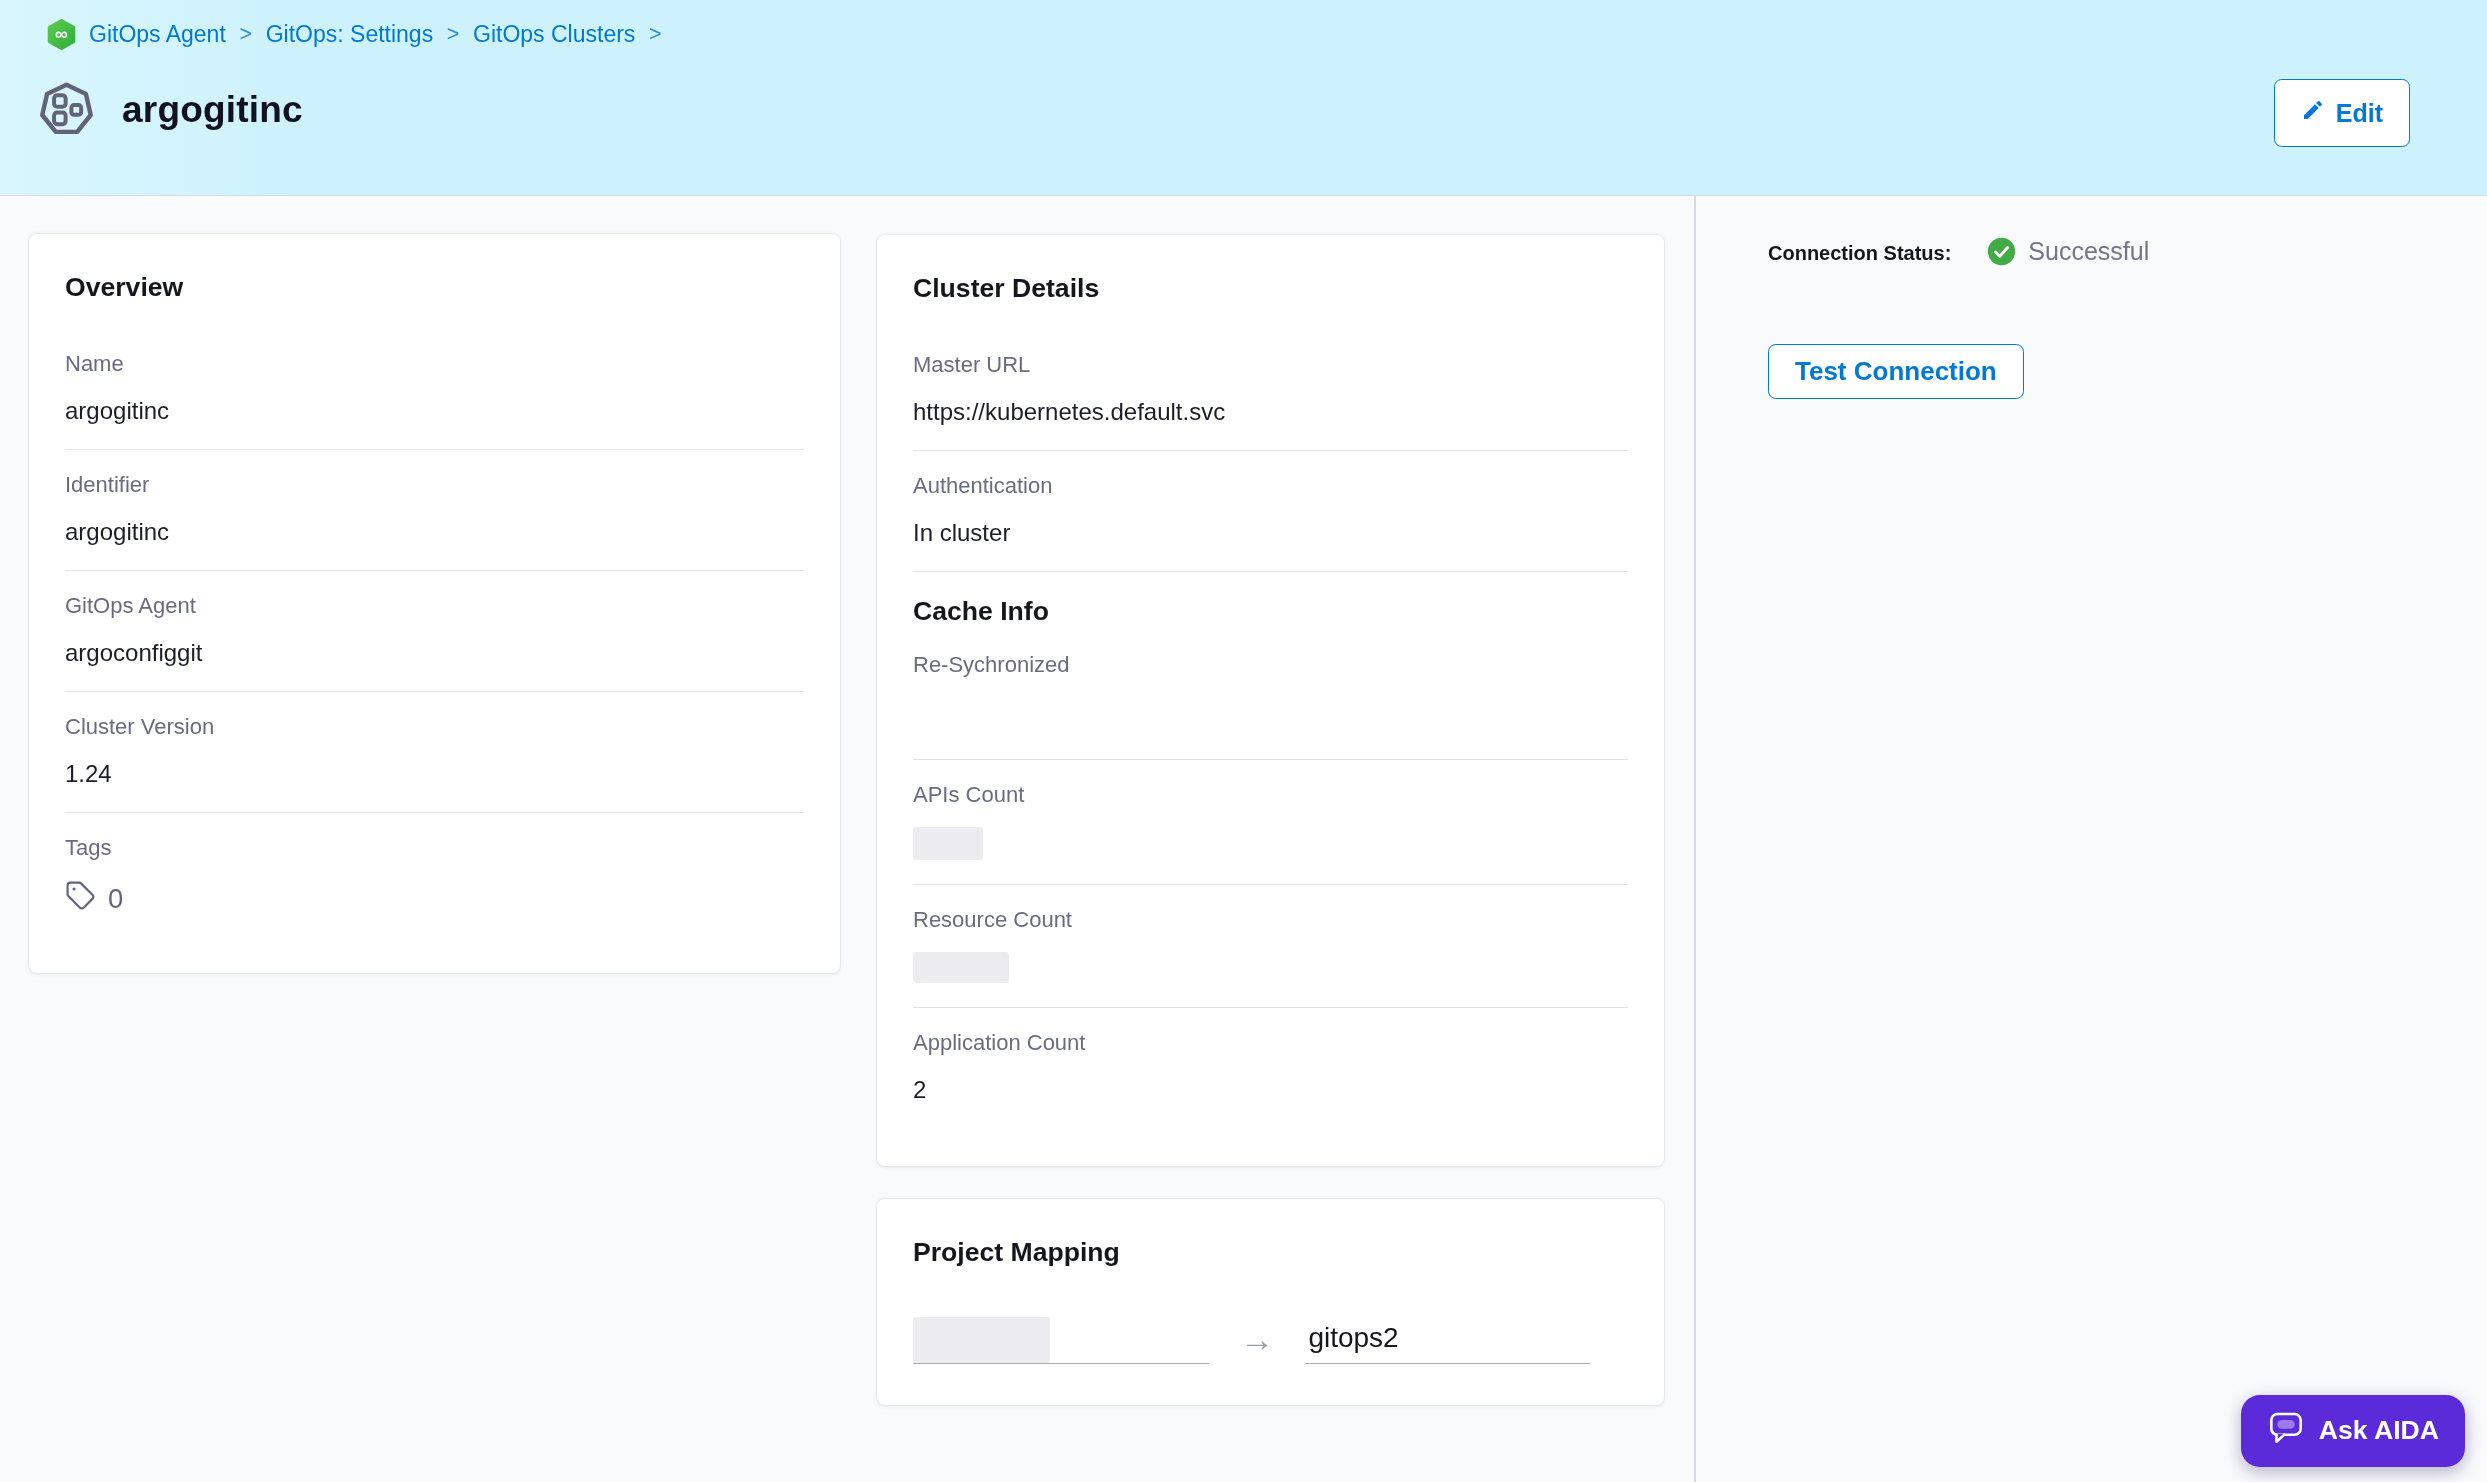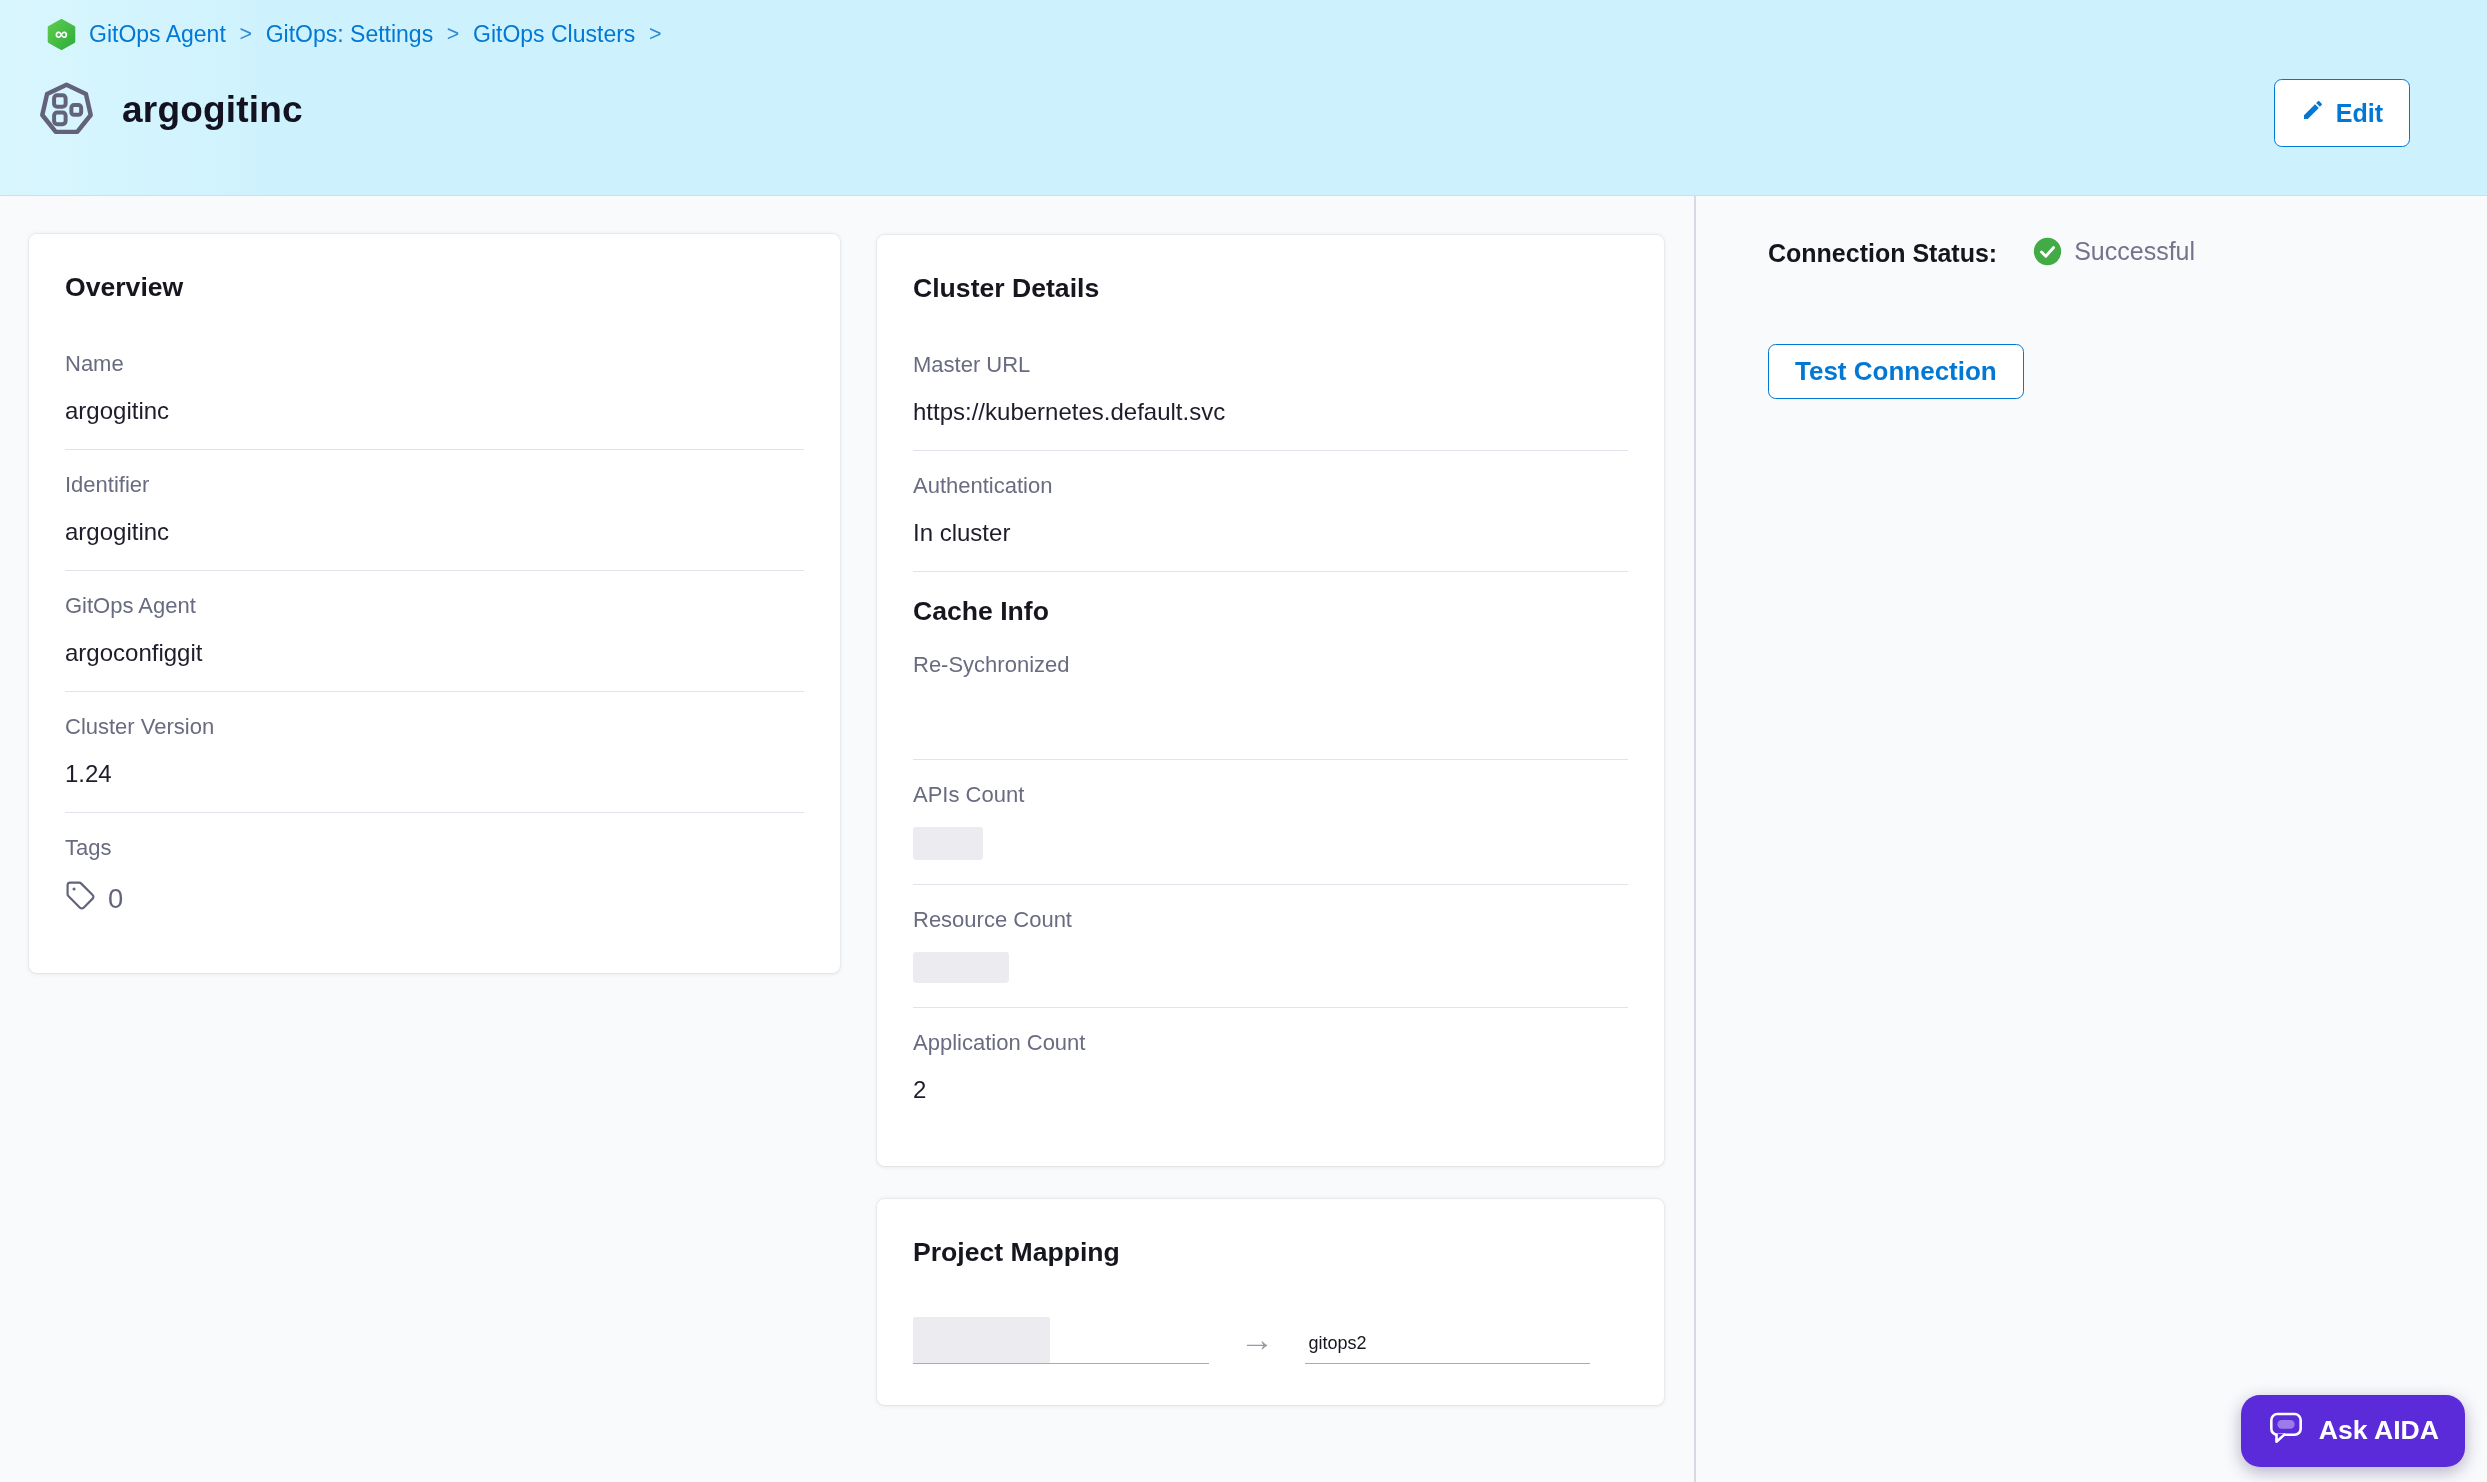--- a/index.html
+++ b/index.html
@@ -67,25 +67,25 @@
   .sk-resource { width:96px; height:31px; }
 
   .tags-value { display:flex; align-items:center; gap:12px; color:#62647c; font-size:27.4px; }
   .tag-glyph { width:31px; height:31px; }
 
   
   .map-row { display:flex; align-items:flex-end; margin-top:48px; }
   .map-source { width:296px; height:48px; border-bottom:1.7px solid #aaabba; display:flex; align-items:flex-end; }
   .sk-map { width:137px; height:46px; border-radius:1.7px; }
   .map-arrow { font-size:34px; color:#989aa8; margin:0 31px; padding-bottom:5.1px; }
-  .map-target { width:285px; border-bottom:1.7px solid #aaabba; font-size:18px; color:#16161f; padding:0 0 8.6px 3.4px; }
+  .map-target { width:285px; border-bottom:1.7px solid #aaabba; font-size:28px; color:#16161f; padding:0 0 8.6px 3.4px; }
 
   
   .status-row { position:absolute; left:1768px; top:41px; display:flex; align-items:center; gap:36px; }
-  .status-label { font-size:25px; font-weight:700; color:#15151e; }
+  .status-label { font-size:20px; font-weight:700; color:#15151e; }
   .status-badge { display:flex; align-items:flex-start; gap:12px; }
   .status-text { font-size:25px; color:#73748a; }
   .check-circle { width:29px; height:29px; }
 
   .test-btn {
     position:absolute; left:1768px; top:148px; height:55px;
     display:flex; align-items:center; padding:8px 26px;
     background:#ffffff; border:1.7px solid #0278d5; border-radius:7.7px;
     color:#0278d5; font-size:26px; font-weight:700;
     font-family:"Liberation Sans", sans-serif; cursor:pointer;

